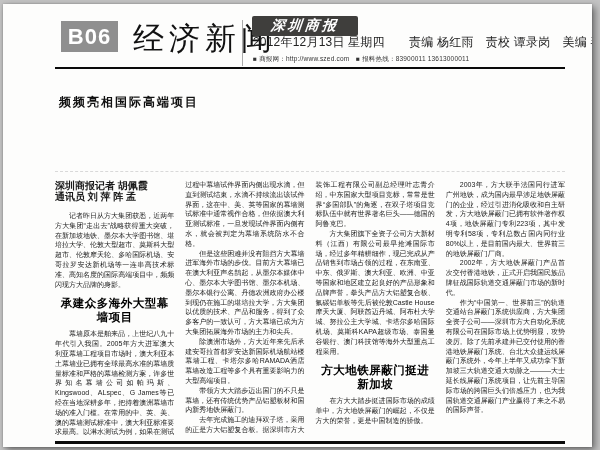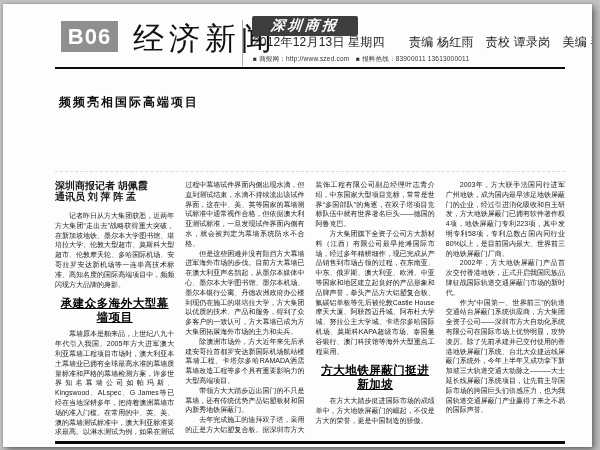--- a/index.html
+++ b/index.html
@@ -64,21 +64,21 @@
   .body-cols{
     position:absolute;left:52px;top:176px;width:510px;height:263px;
     column-count:4;column-gap:11px;column-fill:auto;overflow:hidden;
     font-size:7px;line-height:9.8px;color:#1a1a1a;
     text-align:justify;
   }
   .byline{margin:0 0 9px 0;font-weight:bold;font-size:10px;line-height:11px;}
   .body-cols p.para{margin:0;text-indent:2em;}
   .body-cols h3.subhead{
     margin:7px 0 5px 0;font-size:11.5px;line-height:14px;color:#000;
-    text-align:center;letter-spacing:.5px;break-inside:avoid;text-decoration:underline;
+    text-align:center;letter-spacing:.5px;break-inside:avoid;
   }
   .rule-bottom{position:absolute;left:52px;top:437px;width:510px;height:2.5px;background:#0a0a0a;}
 </style>
 </head>
 <body>
 
 <div class="paper">
 
   <div class="pageno">
     <span>B06</span>

